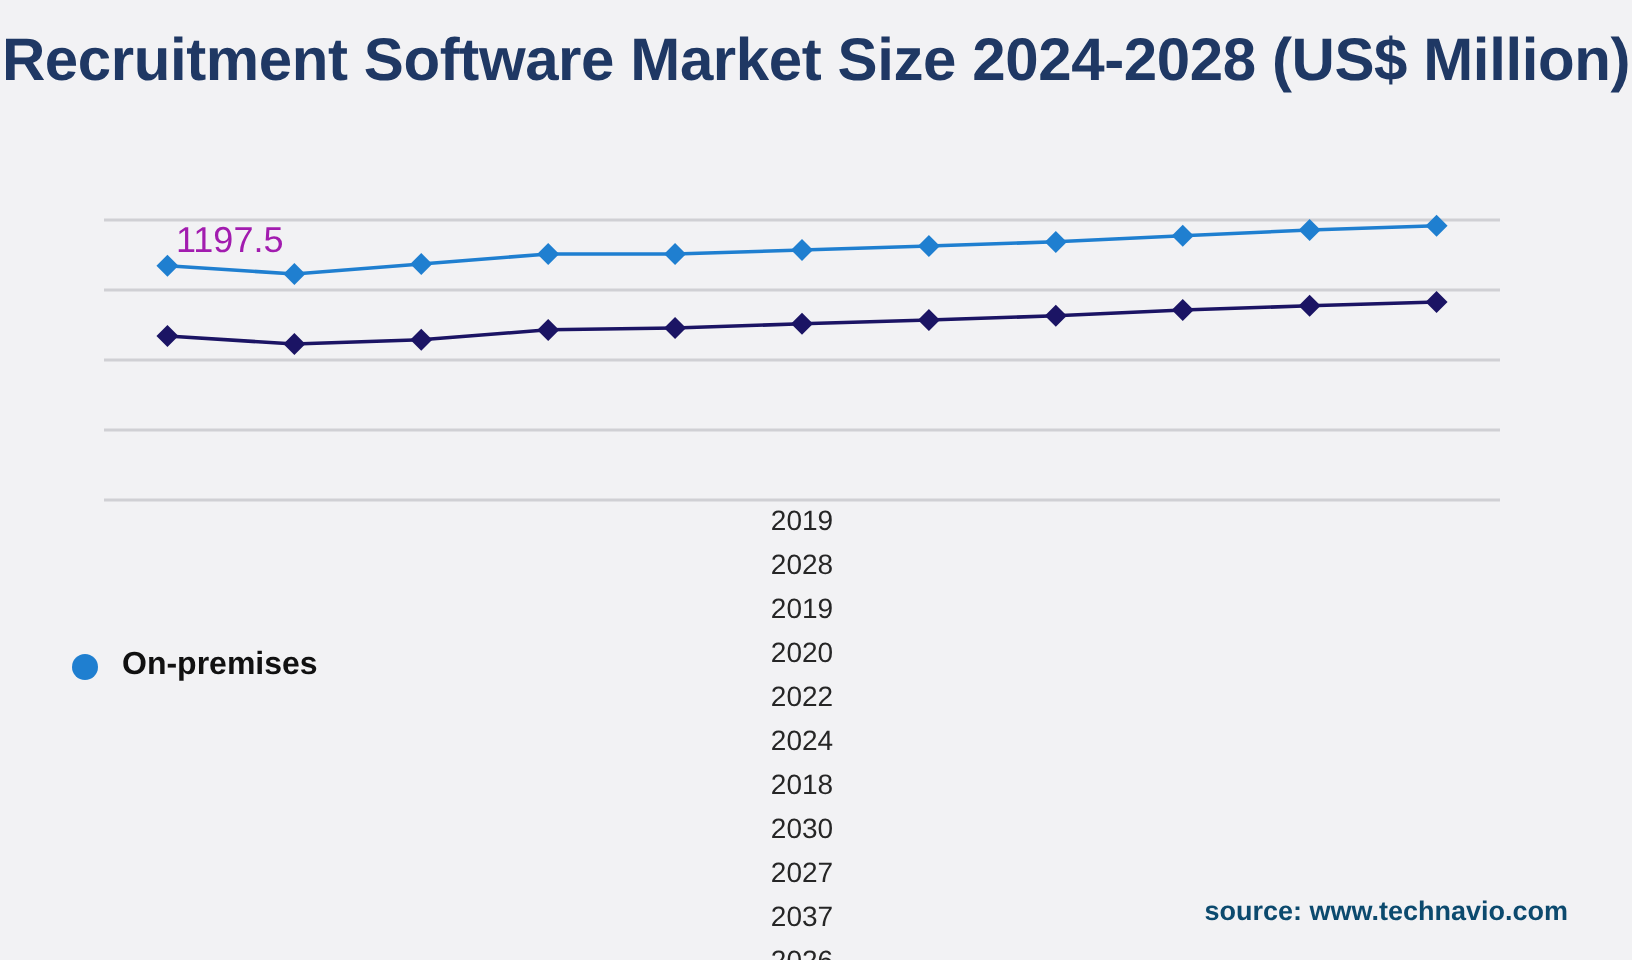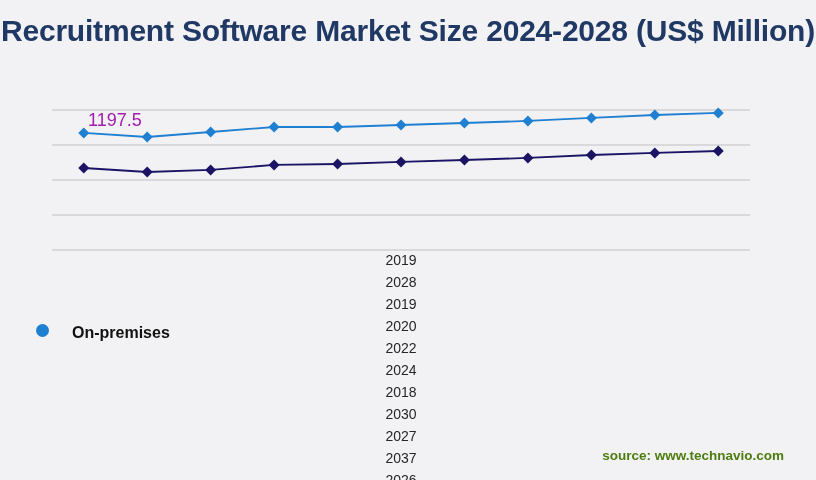--- a/index.html
+++ b/index.html
@@ -79,21 +79,22 @@
   .legend {
     position: absolute;
     left: 36px;
     top: 324px;
     display: flex;
     align-items: center;
     gap: 26px;
   }
   .legend-item {
     display: flex;
-    gap: 23px;
+    align-items: center;
+    gap: 12px;
   }
   .legend-dot {
     width: 13px;
     height: 13px;
     border-radius: 50%;
     display: inline-block;
     flex: 0 0 auto;
   }
   .legend-label {
     font-size: 16px;
@@ -102,21 +103,21 @@
     white-space: nowrap;
   }
 
   
   .source {
     position: absolute;
     right: 32px;
     bottom: 17px;
     font-size: 13.5px;
     font-weight: bold;
-    color: #4d7c0f;
+    color: #0c4a6e;
     white-space: nowrap;
   }
 </style>
 </head>
 <body>
 
 <div id="root">
 
   <div class="chart-title">Recruitment Software Market Size 2024-2028 (US$ Million)</div>
 

